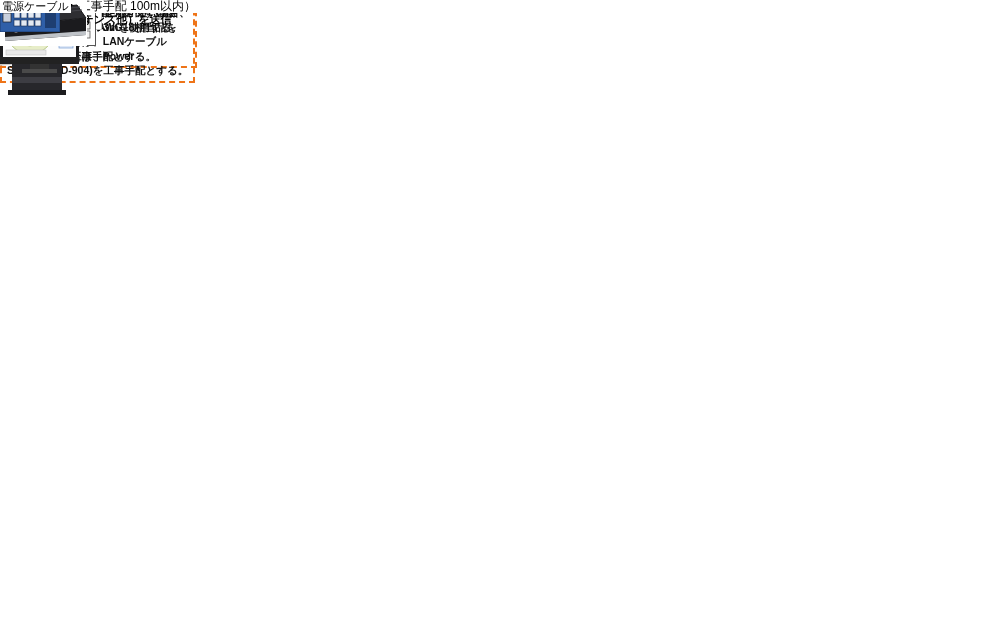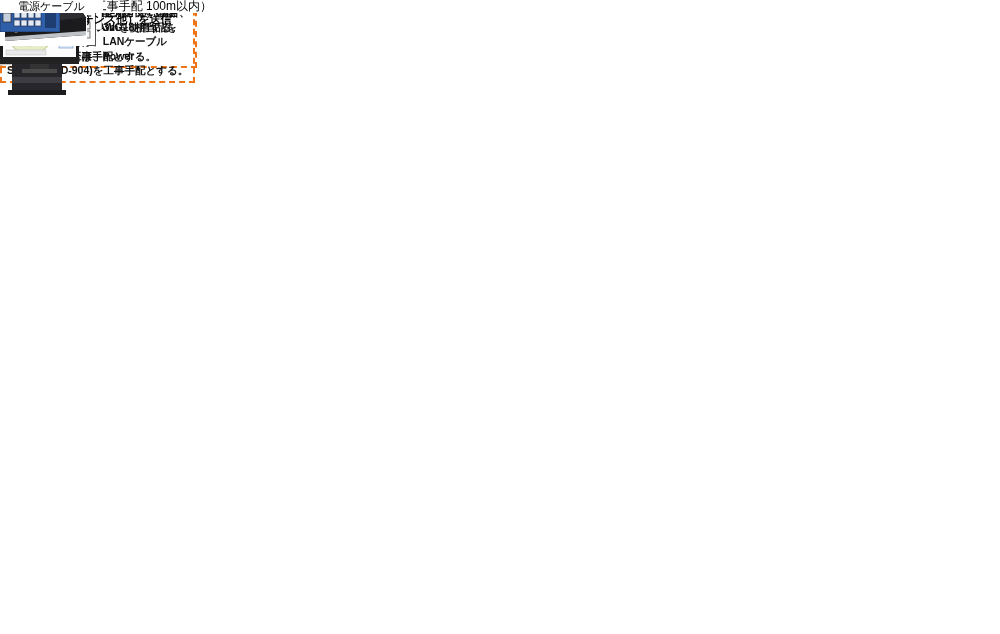--- a/index.html
+++ b/index.html
@@ -1,21 +1,21 @@
 <!DOCTYPE html>
 <html><head>
 <meta charset="utf-8">
 <style>
   * { box-sizing: border-box; margin: 0; padding: 0; }
   body { background: #fff; font-family: "Liberation Sans", "DejaVu Sans", sans-serif; }
   #stage { position: relative; width: 1000px; height: 634px; background: #fff; overflow: hidden; }
 
   .lbl { position: absolute; font-size: 11px; line-height: 13px; color: #000; white-space: pre-line; }
   .bold { font-weight: bold; }
-  .bg { background: #fff; padding: 0 18px; }
+  .bg { background: #fff; padding: 0 2px; }
   .center { text-align: center; }
   .blue { color: #0b0bdf; }
 
   .ln { position: absolute; background: #000; }
   .ln.green { background: #00b050; }
 
   .dash-h { position: absolute; height: 5px;
             background: repeating-linear-gradient(90deg,#000 0 11px, transparent 11px 18px); }
   .dash-v { position: absolute; width: 5px;
             background: repeating-linear-gradient(180deg,#000 0 11px, transparent 11px 18px); }

